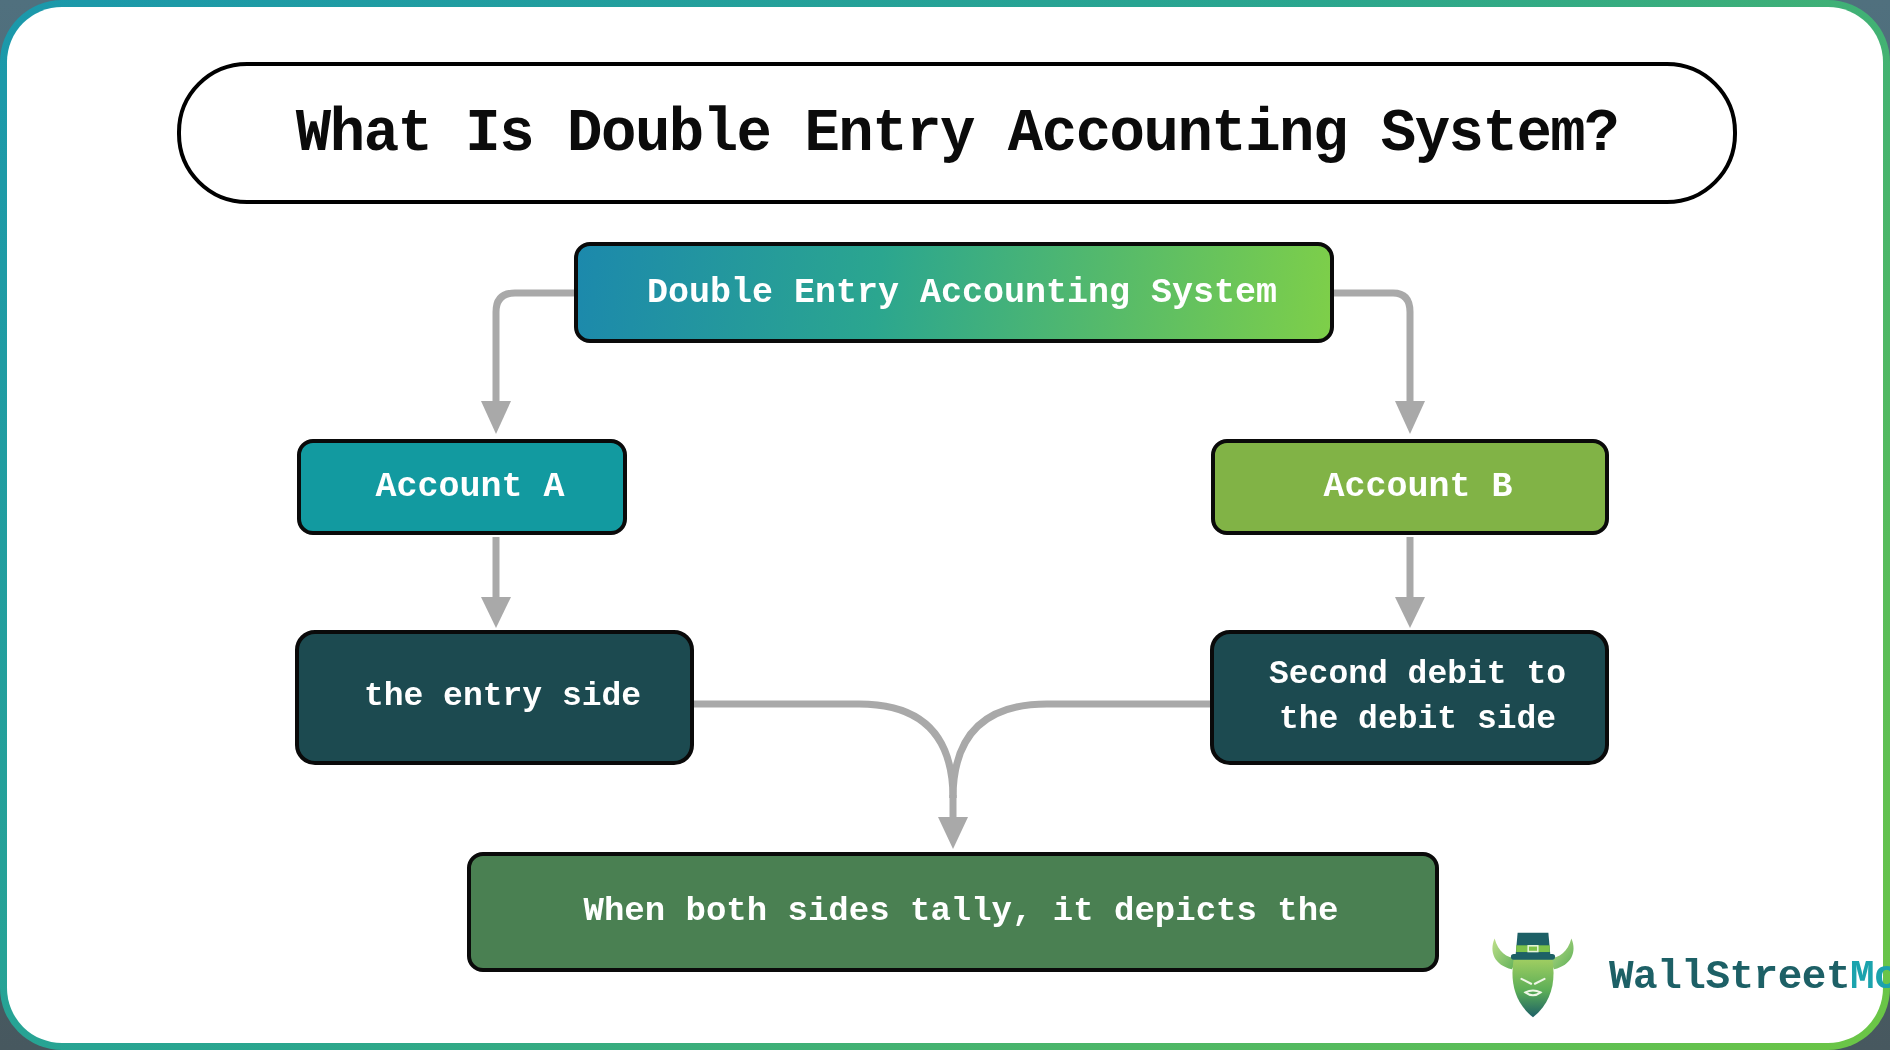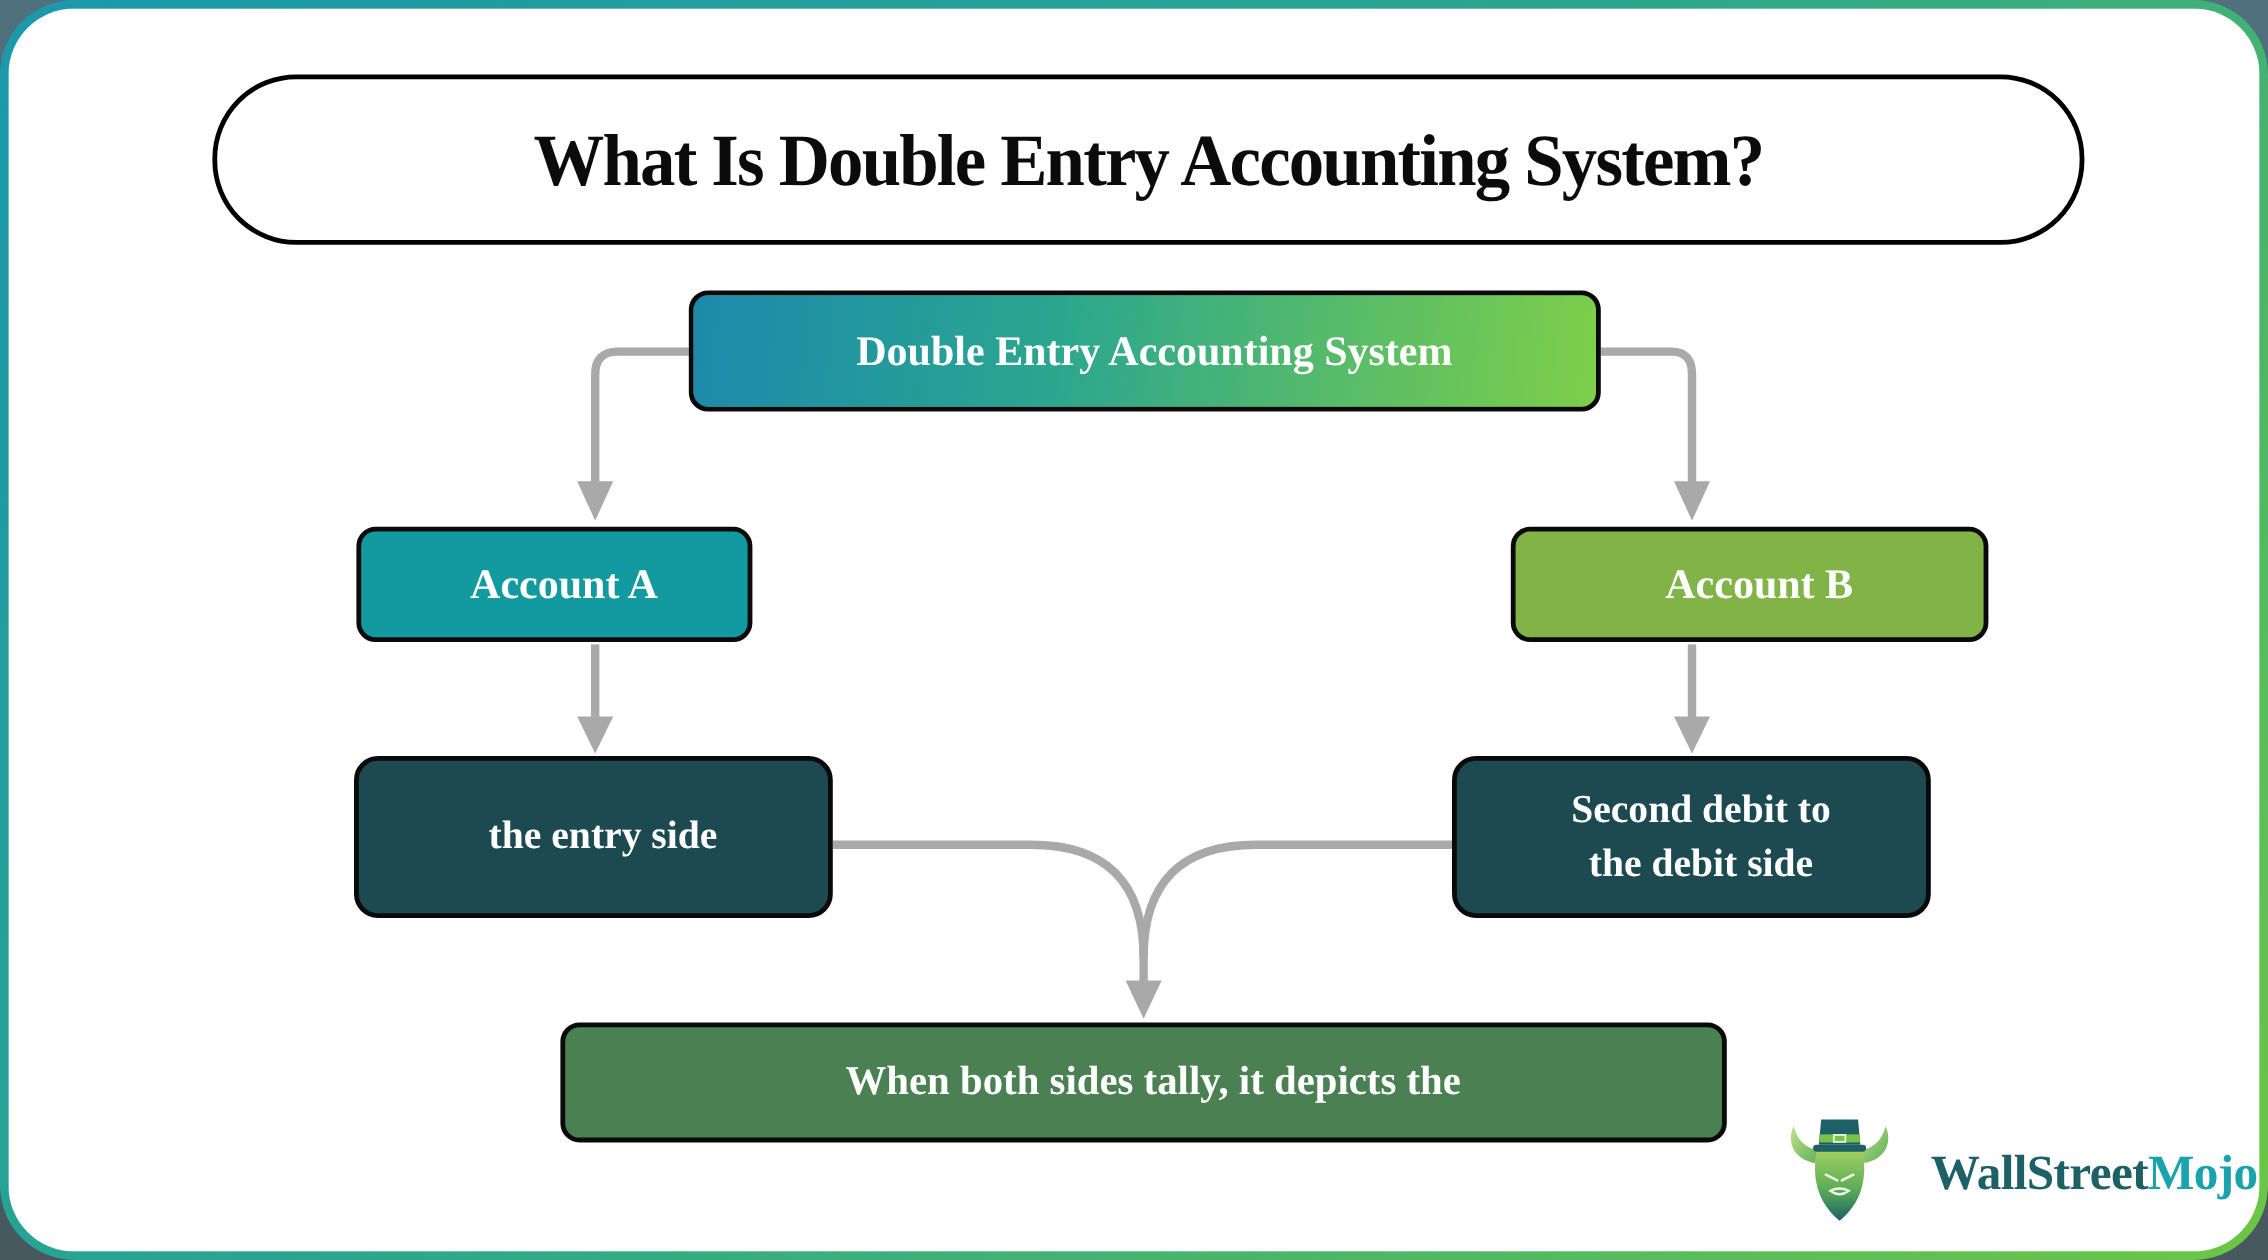--- a/index.html
+++ b/index.html
@@ -1,19 +1,19 @@
 <!DOCTYPE html>
 <html><head>
 <meta charset="utf-8">
 <style>
   html,body{margin:0;padding:0;background:#4d6a76;}
   .canvas{
     position:relative;width:1890px;height:1050px;overflow:hidden;
     background:linear-gradient(180deg,#50707e 0%,#47585f 100%);
-    font-family:Liberation Serif, serif;
+    font-family:Liberation Mono, monospace;
   }
   .frame{
     position:absolute;inset:0;border:7px solid transparent;border-radius:62px;
     background:linear-gradient(#ffffff,#ffffff) padding-box,
                linear-gradient(135deg,#1b98ab 0%,#2aa68e 45%,#6cc645 100%) border-box;
   }
   .title-pill{
     position:absolute;left:170px;top:55px;width:1552px;height:134px;
     background:#ffffff;border:4px solid #000000;border-radius:70px;
     display:flex;align-items:center;justify-content:center;
@@ -27,26 +27,26 @@
     border:4px solid #0a0a0a;color:#ffffff;font-weight:bold;text-align:center;
     box-sizing:border-box;
     padding-left:16px;
   }
   .node-root{
     left:567px;top:235px;width:760px;height:101px;border-radius:16px;
     background:linear-gradient(97deg,#1c89ac 0%,#2ba68f 40%,#55ba6b 70%,#7ecf49 100%);
     font-size:35px;
   }
   .node-account-a{left:290px;top:432px;width:330px;height:96px;border-radius:16px;background:#129aa0;font-size:35px;}
-  .node-account-b{left:1204px;top:432px;width:398px;height:96px;border-radius:16px;background:#81b346;font-size:35px;margin-left:48px;}
+  .node-account-b{left:1204px;top:432px;width:398px;height:96px;border-radius:16px;background:#81b346;font-size:35px;}
   .node-dark{width:399px;height:135px;border-radius:20px;background:#1c4a50;font-size:33px;line-height:1.35;flex-direction:column;}
   .node-credit{left:288px;top:623px;}
   .node-debit{left:1203px;top:623px;}
   .node-conclusion{
-    left:460px;top:845px;width:972px;height:100px;border-radius:16px;
+    left:460px;top:845px;width:972px;height:120px;border-radius:16px;
     background:#4a8052;font-size:34px;line-height:1.35;flex-direction:column;
   }
   .connectors{position:absolute;inset:0;pointer-events:none;}
   .logo{
     position:absolute;left:1478px;top:922px;display:flex;align-items:center;gap:28px;
   }
   .wordmark{font-size:41px;font-weight:bold;letter-spacing:-0.5px;}
   .wordmark .wm1{color:#1d6066;}
   .wordmark .wm2{color:#1ba3ad;}
 </style>

